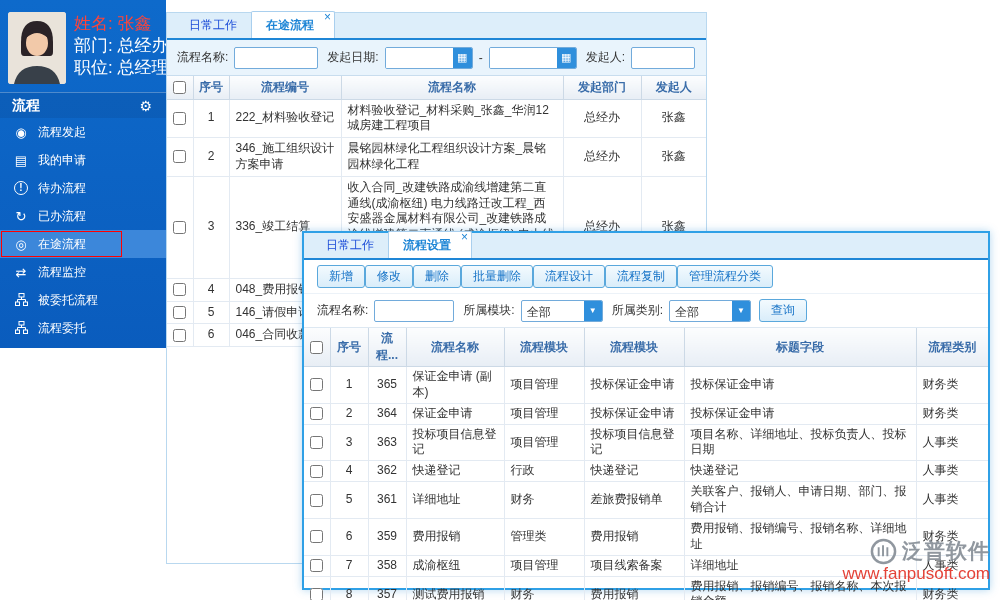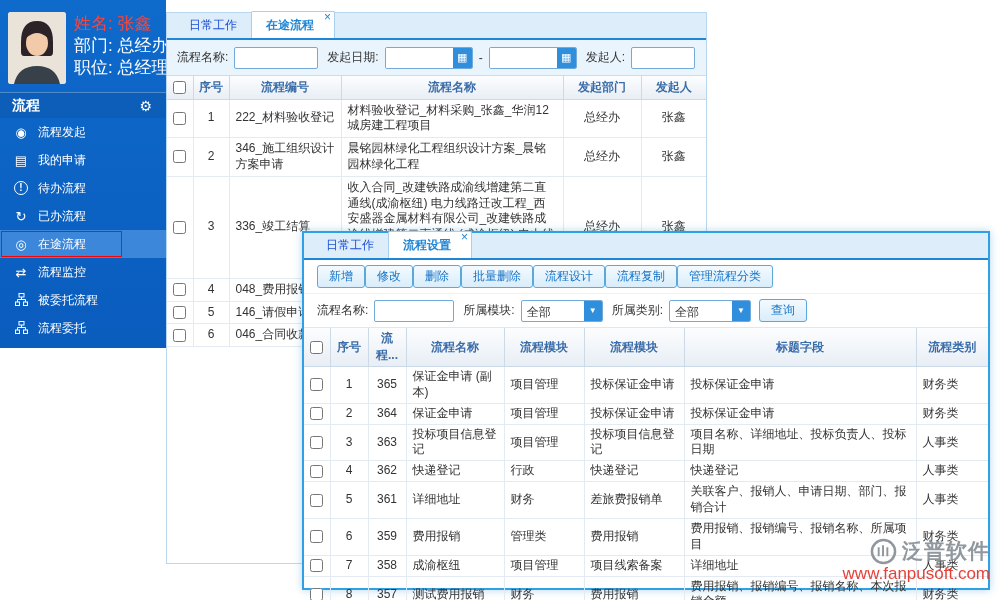--- a/index.html
+++ b/index.html
@@ -387,21 +387,21 @@
           <td>人事类</td>
         </tr>
 
         <tr>
           <td class="c"><input type="checkbox" style=""></td>
           <td class="c">6</td>
           <td class="c">359</td>
           <td>费用报销</td>
           <td>管理类</td>
           <td>费用报销</td>
-          <td>费用报销、报销编号、报销名称、所属项目</td>
+          <td>费用报销、报销编号、报销名称、详细地址</td>
           <td>财务类</td>
         </tr>
 
         <tr>
           <td class="c"><input type="checkbox" style=""></td>
           <td class="c">7</td>
           <td class="c">358</td>
           <td>成渝枢纽</td>
           <td>项目管理</td>
           <td>项目线索备案</td>

